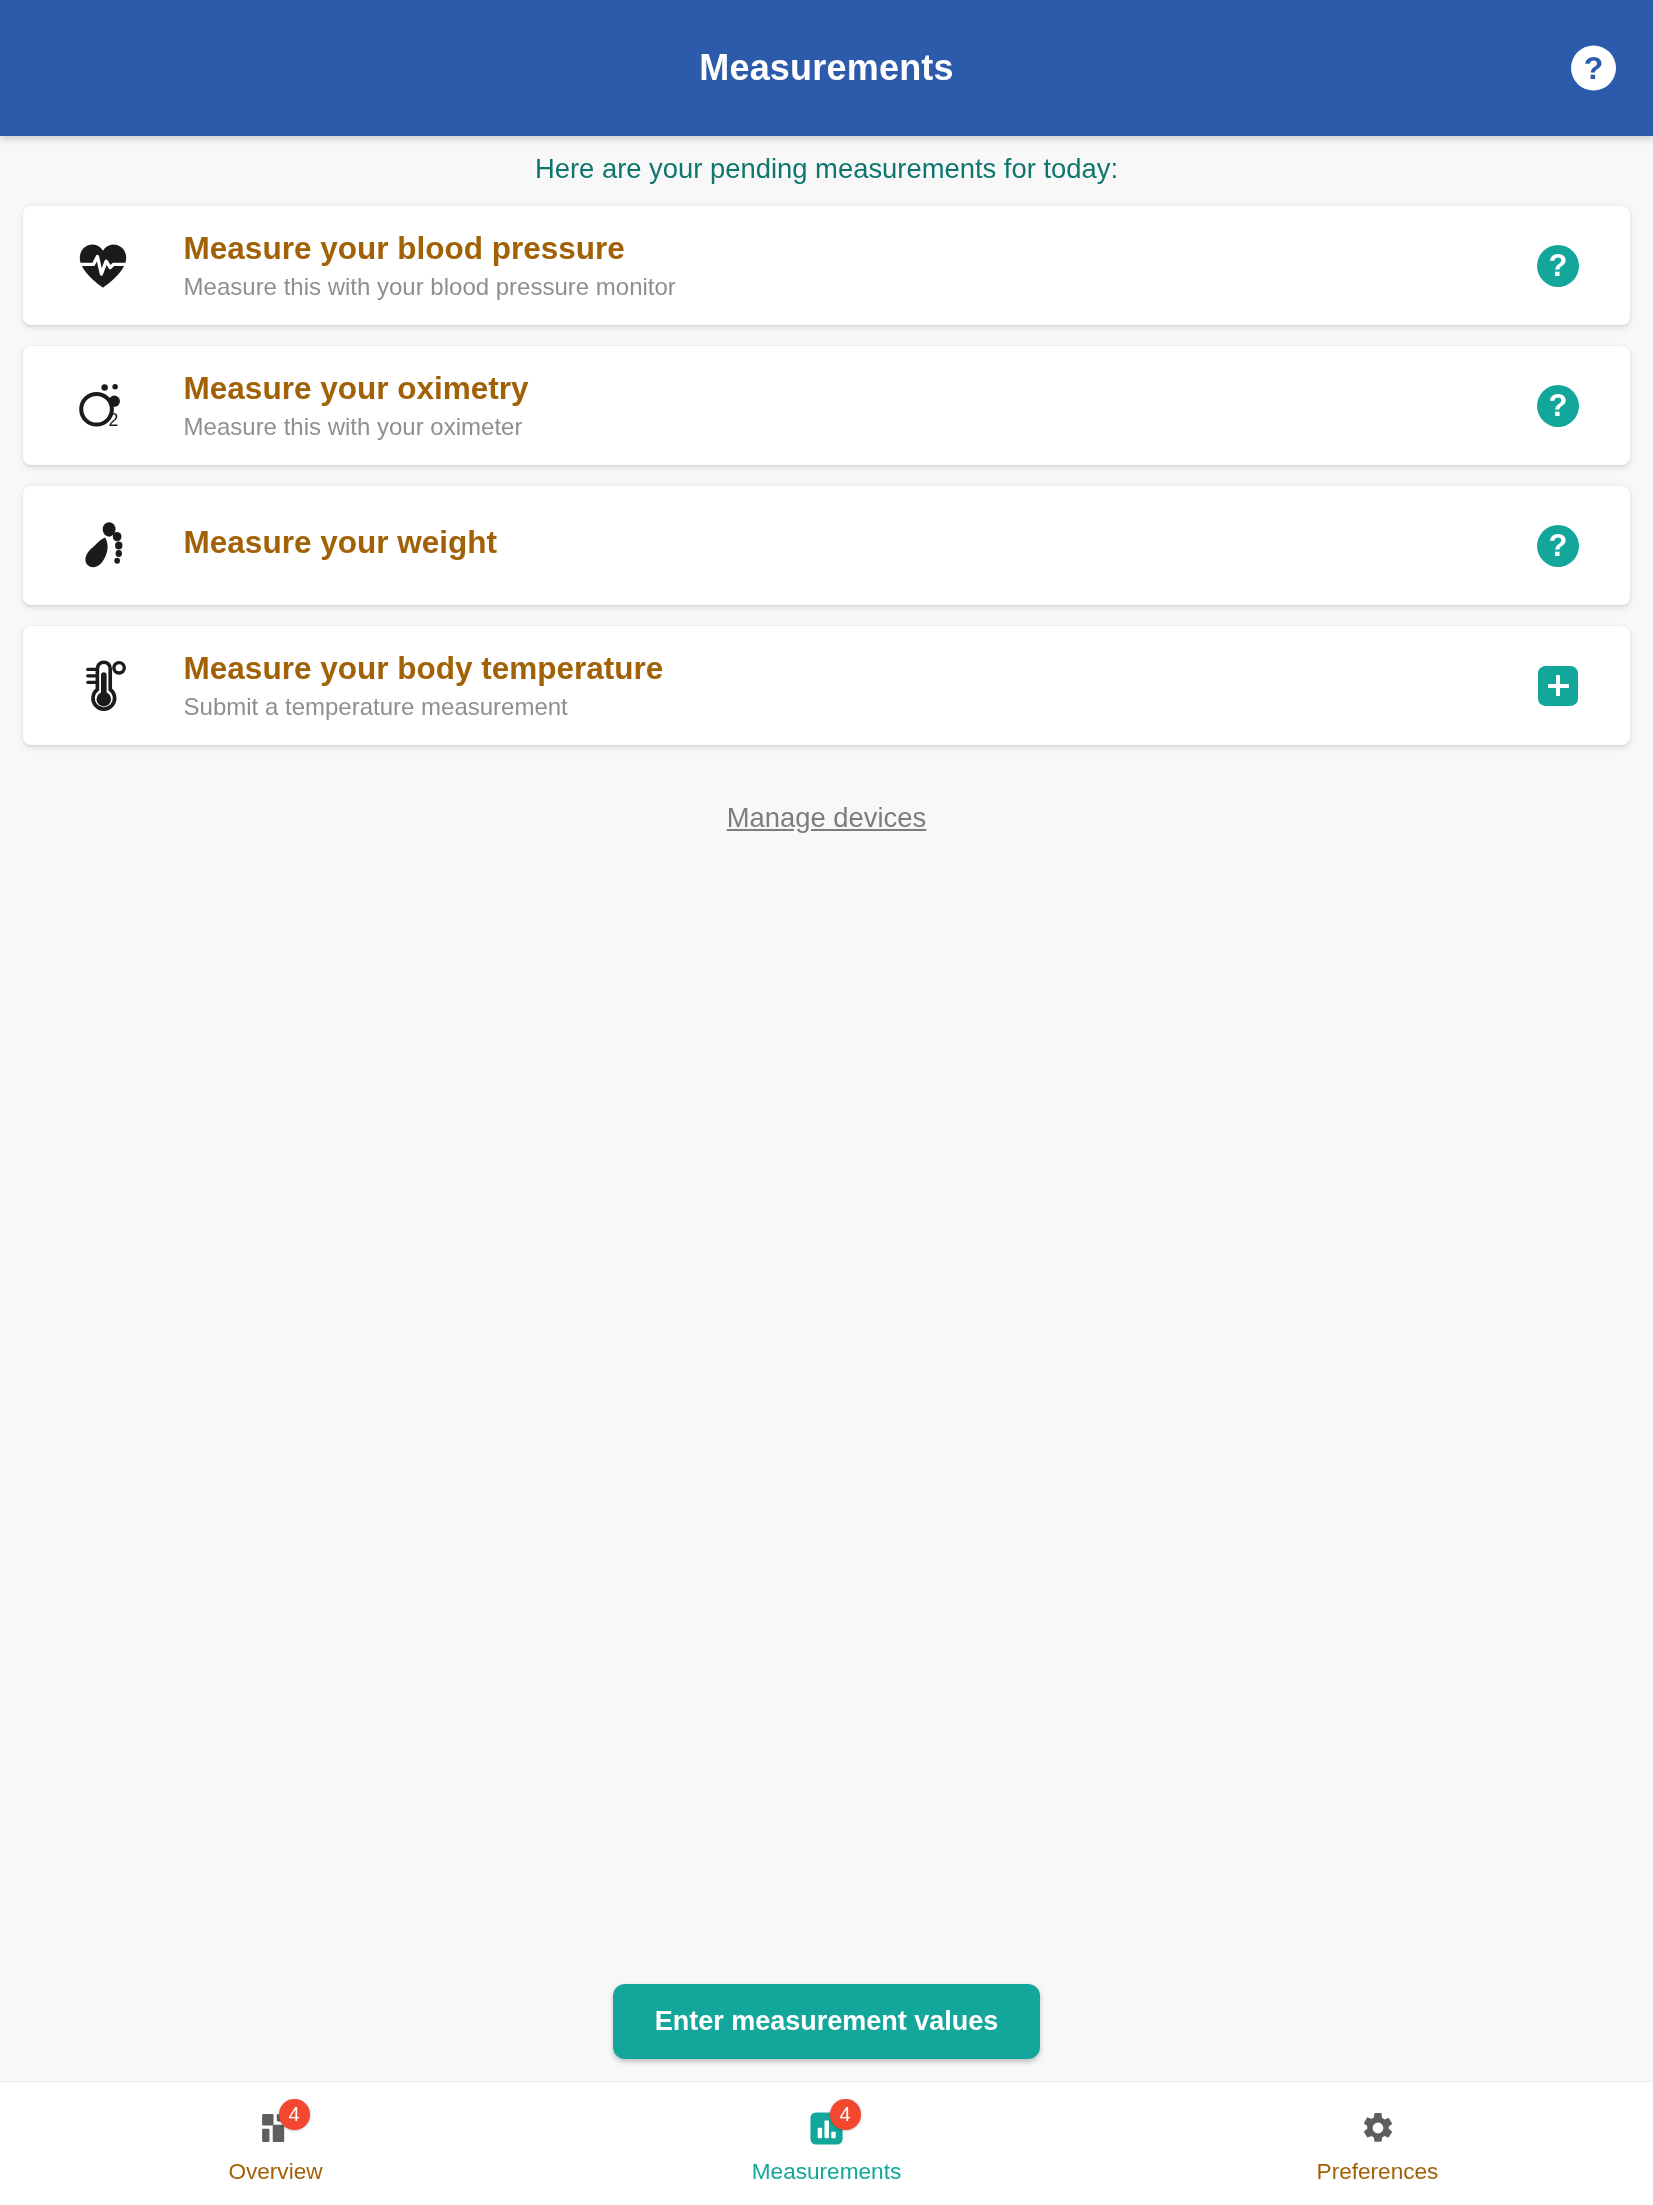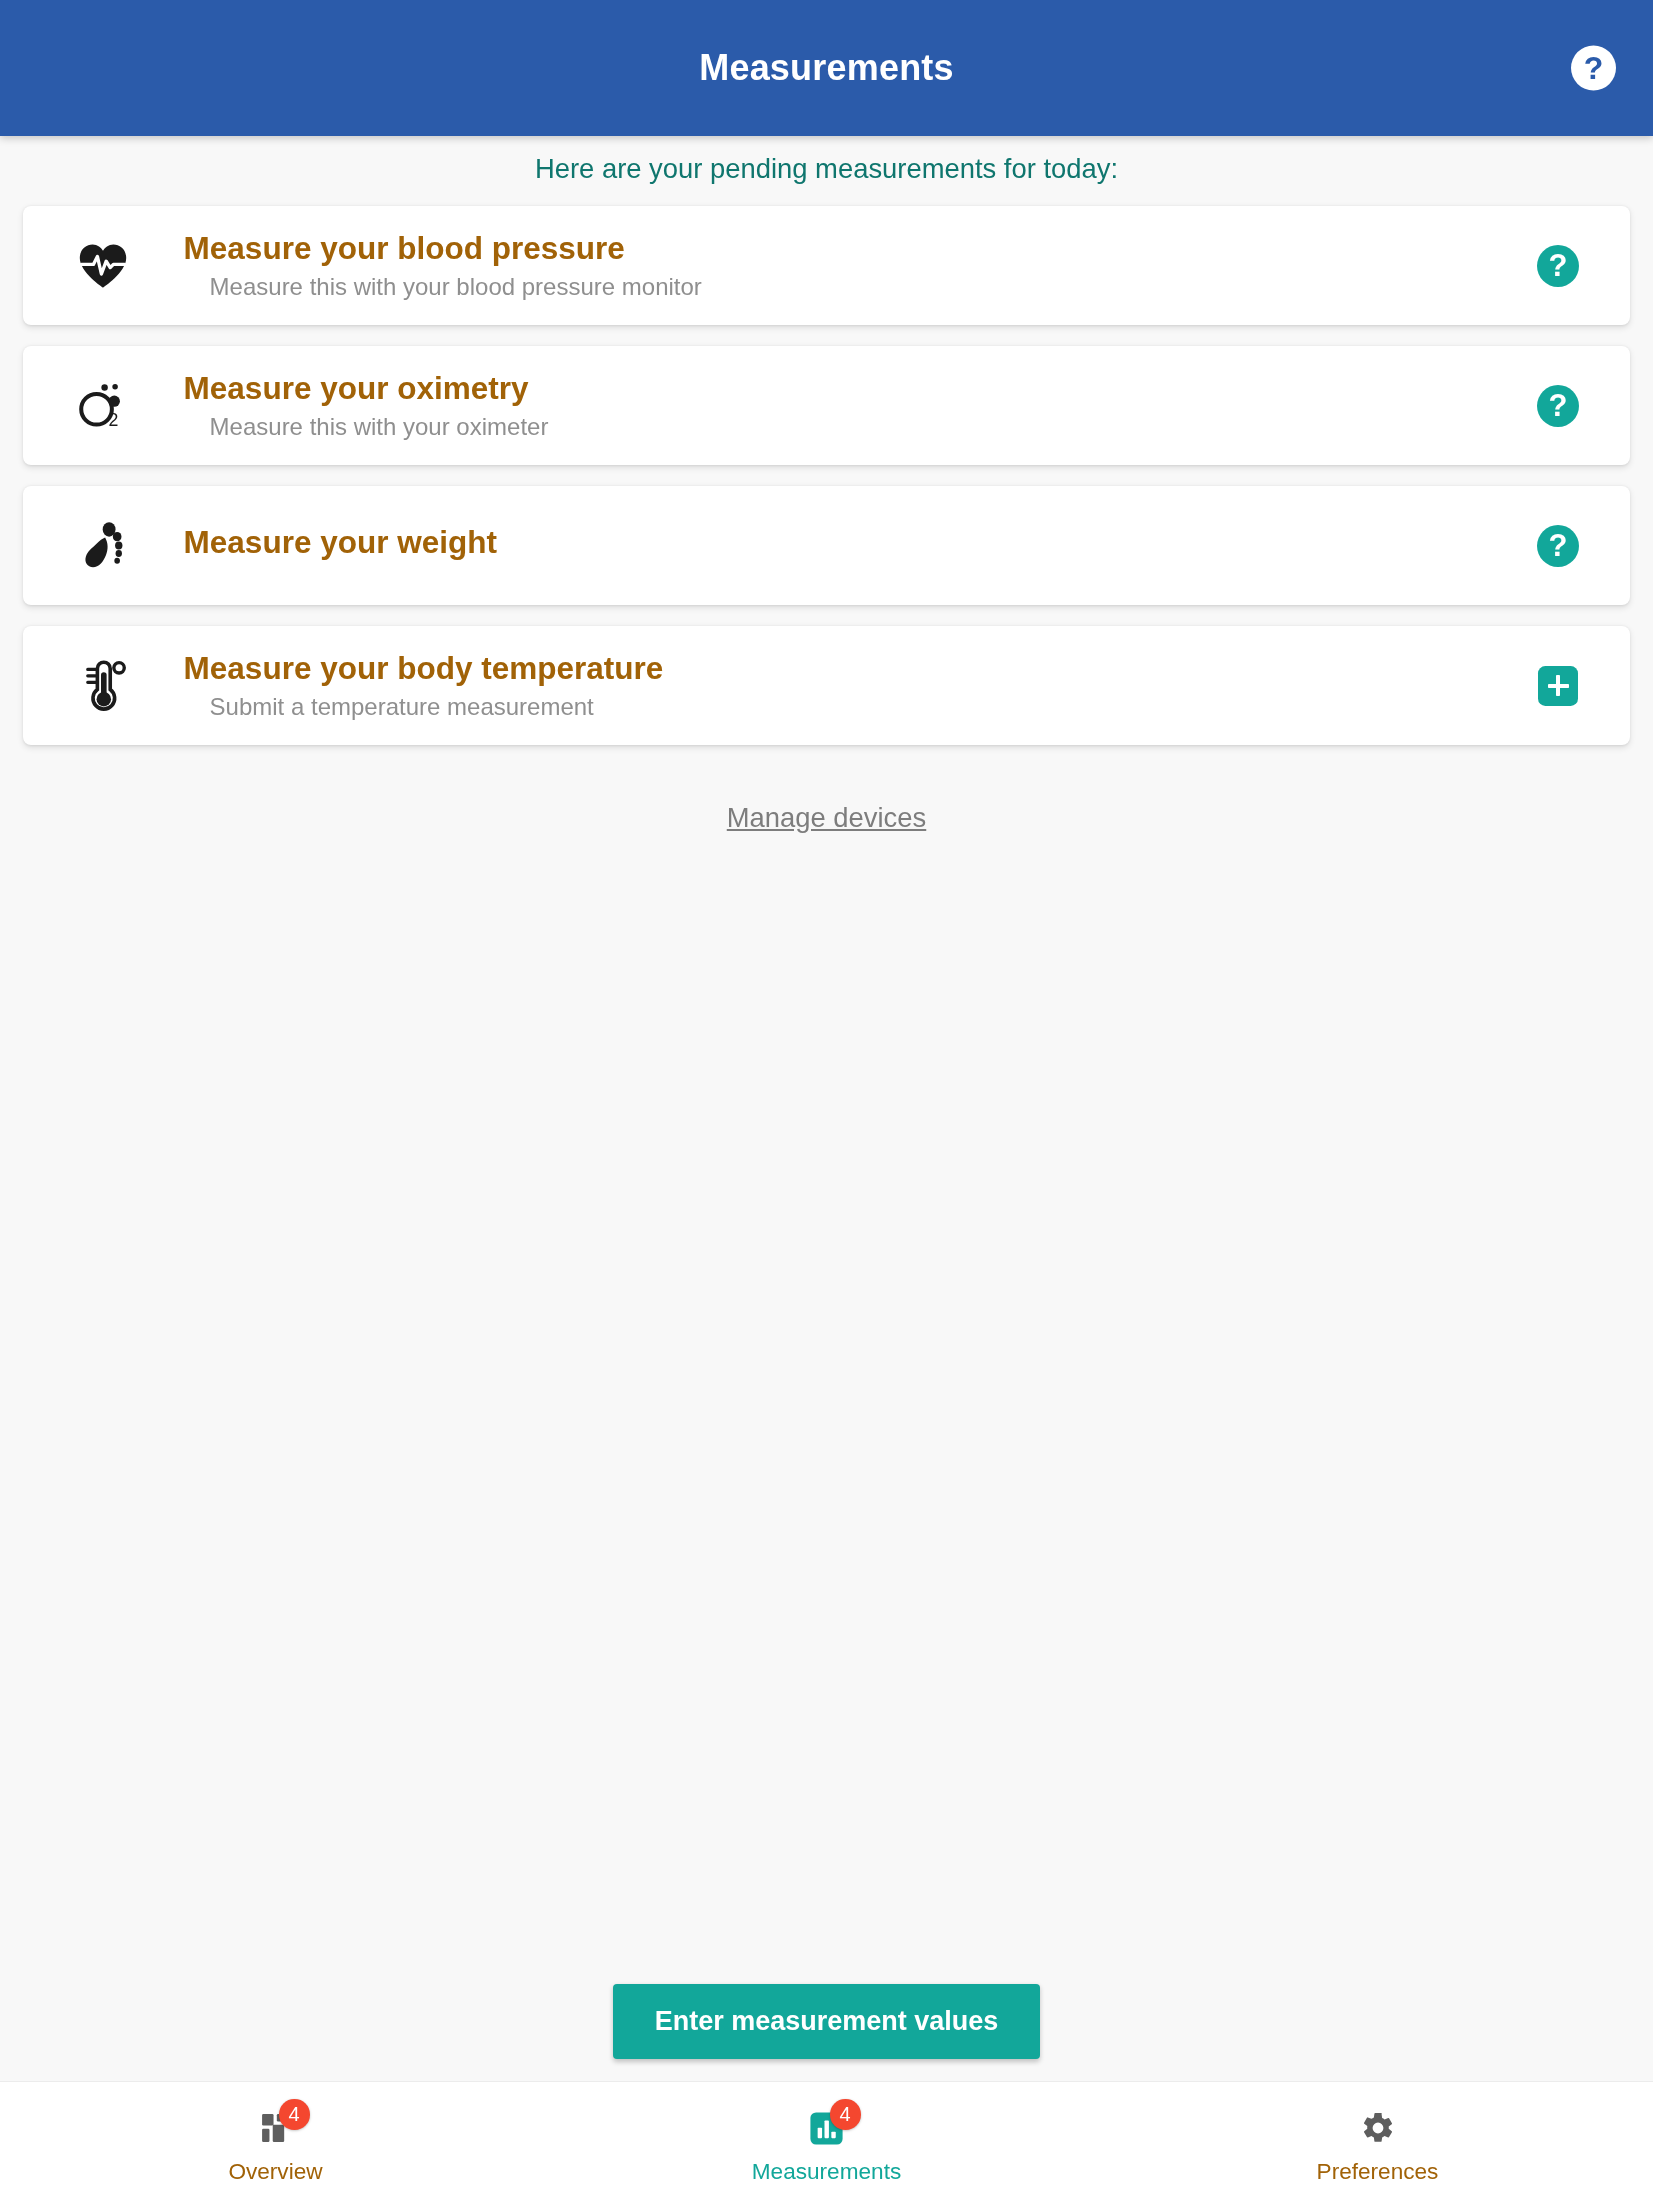--- a/index.html
+++ b/index.html
@@ -98,21 +98,20 @@
     color: #a16207;
     font-size: 31.5px;
     font-weight: 600;
     line-height: 1.15;
     margin-bottom: 6.5px;
   }
   .card-sub {
     color: #8f8f8f;
     font-size: 24px;
     line-height: 1.15;
-    margin-left: 26px;
   }
   .card-action {
     width: 145px;
     min-width: 145px;
     height: 119px;
     display: flex;
     align-items: center;
     justify-content: center;
     cursor: pointer;
   }
@@ -176,21 +175,21 @@
     text-align: center;
   }
   .cta-button {
     display: inline-block;
     background: #12a79a;
     color: #ffffff;
     font-size: 27px;
     font-weight: 700;
     padding: 22px 42px;
     border: none;
-    border-radius: 4px;
+    border-radius: 12px;
     box-shadow: 0 2.4px 5.7px rgba(0,0,0,0.22);
     cursor: pointer;
     font-family: "Liberation Sans", sans-serif;
   }
 
   
   .bottom-nav {
     position: absolute;
     left: 0; bottom: 0;
     width: 1653px;

